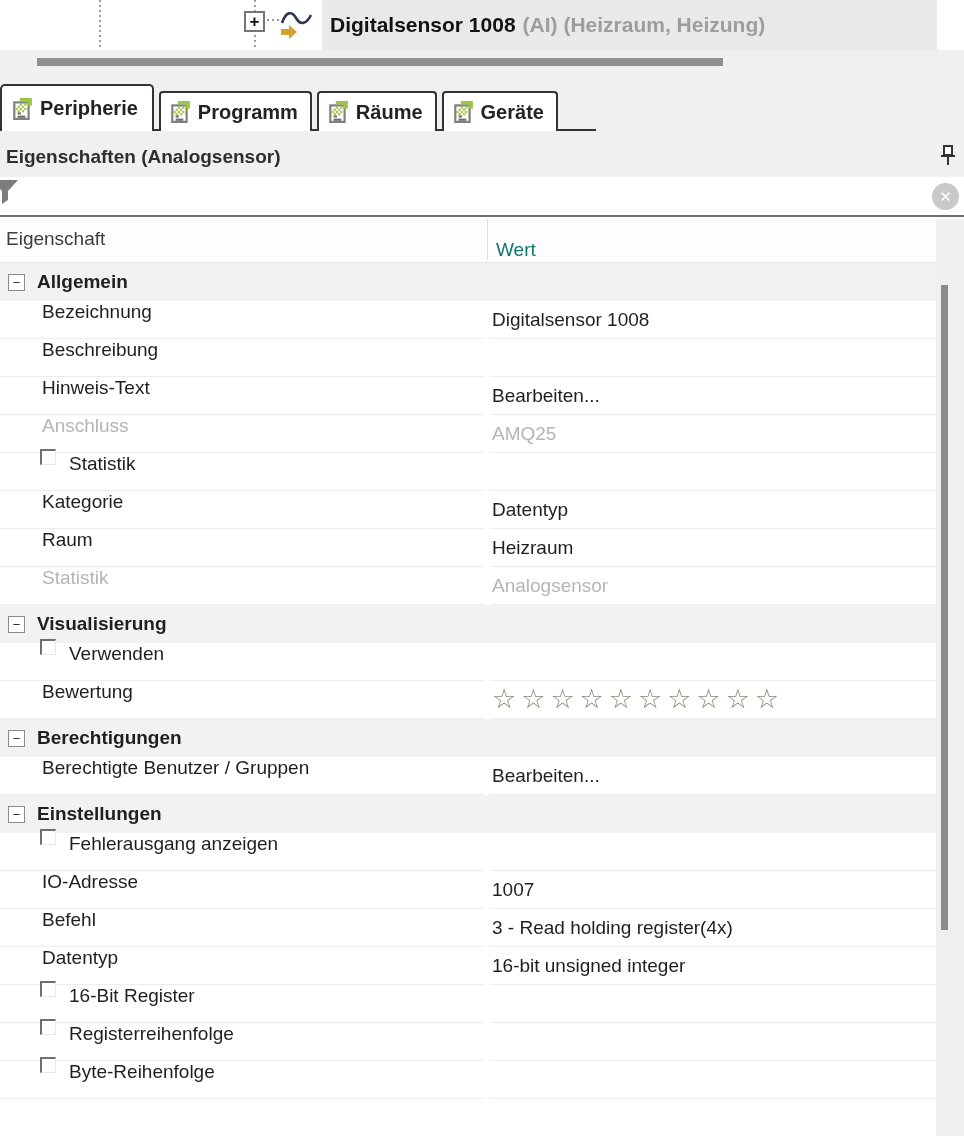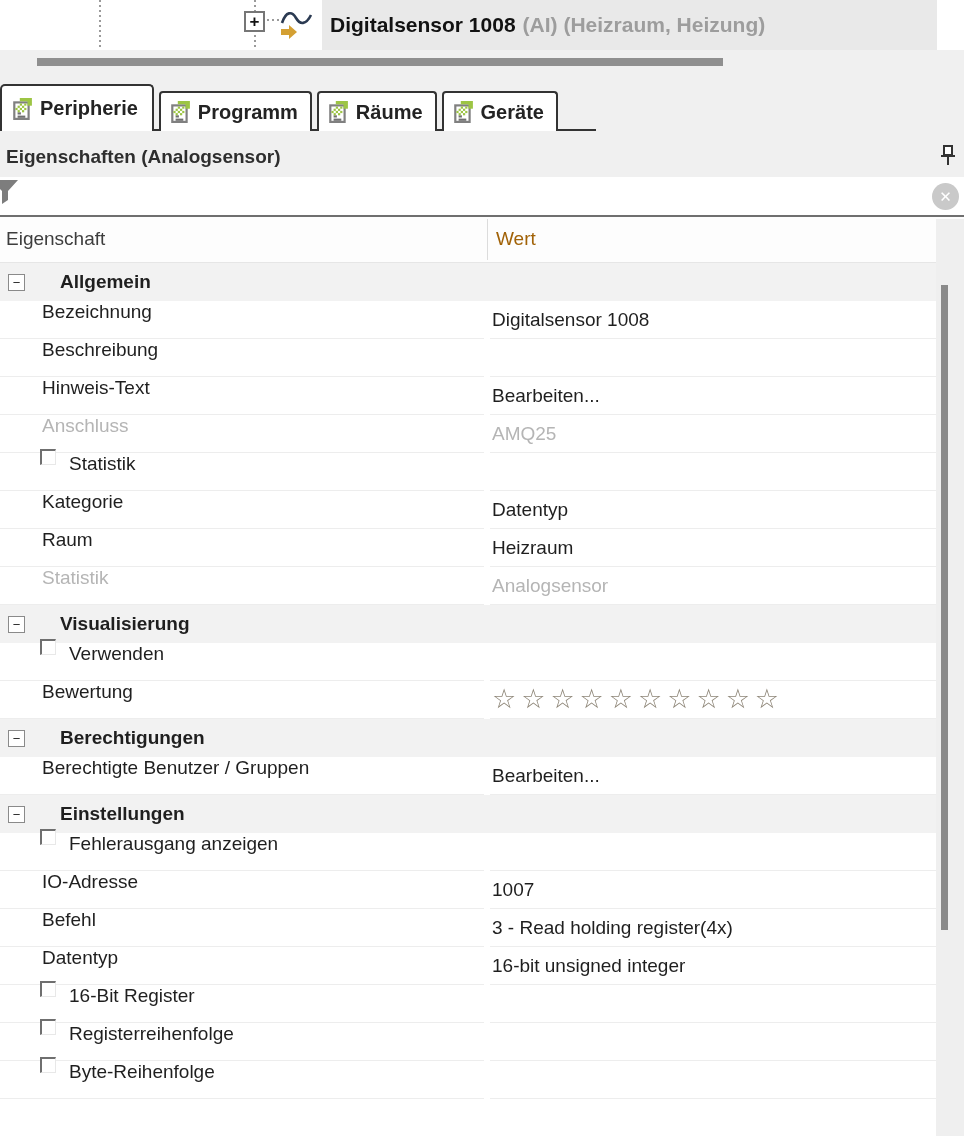--- a/index.html
+++ b/index.html
@@ -44,29 +44,29 @@
   .filter-input{position:absolute;left:24px;top:4px;width:890px;height:30px;border:none;outline:none;
                 background:transparent;font-size:19px;font-family:inherit;color:#222;}
   .clear-btn{position:absolute;right:5px;top:6px;width:27px;height:27px;border-radius:50%;
              background:#c9c9c9;display:flex;align-items:center;justify-content:center;
              color:#fff;font-size:15px;font-weight:bold;line-height:1;}
 
   
   .grid-header{position:absolute;left:0;top:217px;width:964px;height:46px;background:#fdfdfd;
                border-bottom:1px solid #e6e6e6;box-sizing:border-box;padding-left:21px;}
   .grid-header .col-prop{position:absolute;left:6px;top:11px;font-size:19px;color:#3d3d3d;}
-  .grid-header .col-val{position:absolute;left:496px;top:11px;font-size:19px;color:#a16207;}
+  .grid-header .col-val{position:absolute;left:496px;top:22px;font-size:19px;color:#0f766e;}
   .grid-header .divider{position:absolute;left:487px;top:2px;bottom:2px;width:1px;background:#dcdcdc;}
 
   
   #grid-body{position:absolute;left:0;top:263px;width:964px;height:873px;overflow:hidden;}
   .psection{height:38px;background:#f2f2f2;display:flex;align-items:center;padding-left:8px;box-sizing:border-box;}
   .collapse-box{width:15px;height:15px;border:1px solid #8a8a8a;background:#fff;display:flex;
                 align-items:center;justify-content:center;font-size:13px;color:#222;line-height:1;flex:0 0 auto;}
-  .slabel{margin-left:35px;font-weight:bold;font-size:19px;color:#1f1f1f;}
+  .slabel{margin-left:12px;font-weight:bold;font-size:19px;color:#1f1f1f;}
   .prow{height:38px;display:flex;background:#fff;}
   .label-cell{width:484px;display:flex;padding-left:42px;box-sizing:border-box;
               border-bottom:1px solid #ededed;font-size:19px;white-space:nowrap;}
   .prow.has-cb .label-cell{padding-left:40px;}
   .gap{width:6px;}
   .value-cell{flex:1;display:flex;align-items:center;border-bottom:1px solid #ededed;
               font-size:19px;padding-left:2px;white-space:nowrap;overflow:hidden;}
   .prow.disabled .plabel,.prow.disabled .value-cell{color:#b5b5b5;}
   .cb{width:16px;height:16px;margin-right:13px;margin-top:-4px;background:#fff;flex:0 0 auto;
       border-top:2px solid #6f6f6f;border-left:2px solid #6f6f6f;

